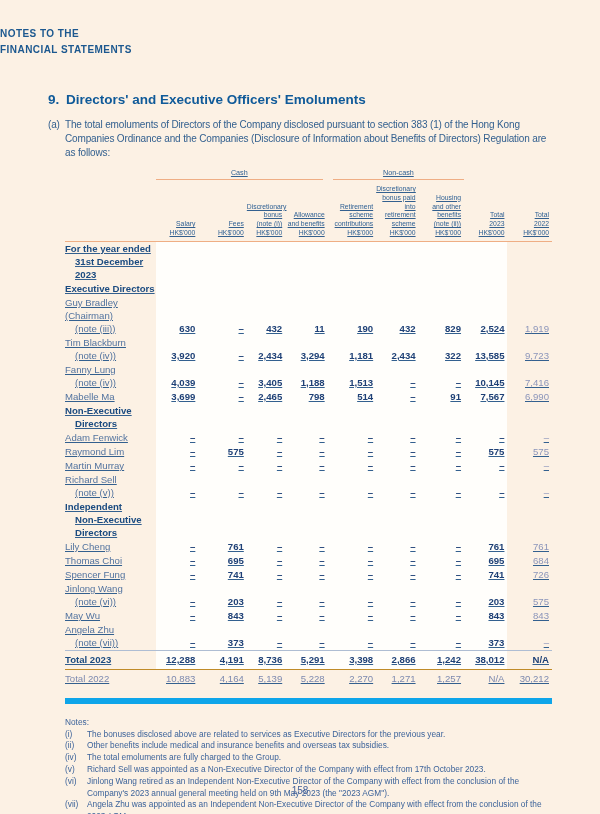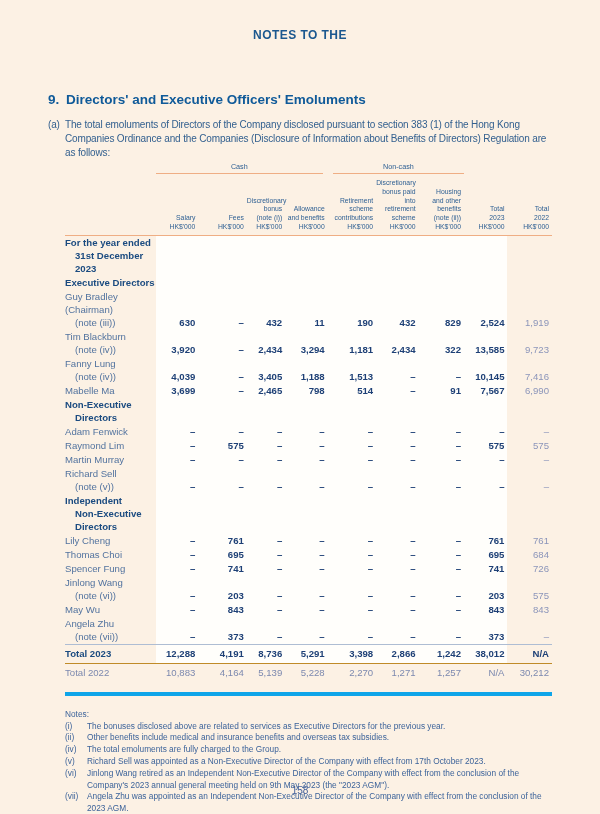--- a/index.html
+++ b/index.html
@@ -6,22 +6,22 @@
   body{
     width:600px;height:814px;
     background:#fcf1e4;
     font-family:"Liberation Sans",sans-serif;
     color:#33608f;
     position:relative;
     overflow:hidden;
   }
   .doc-header{
     padding-top:26px;
-    text-align:center;
-    font-size:12px;
+    text-align:left;
+    font-size:10px;
     font-weight:bold;
     letter-spacing:.45px;
     color:#1c588f;
     line-height:1.6;
   }
   .content{
     position:absolute;
     left:48px;top:92px;width:504px;
   }
   .section-title{
@@ -35,21 +35,21 @@
   .para{
     display:flex;
     margin-top:11px;
     font-size:10px;
     letter-spacing:-0.15px;
     line-height:1.42;
     color:#33608f;
   }
   .para .plabel{width:17px;flex:none;}
   .para .ptext{flex:1;}
-  .table-wrap{margin-left:17px;margin-top:1px;width:487px;}
+  .table-wrap{margin-left:17px;margin-top:7px;width:487px;text-decoration:underline;}
   table{border-collapse:collapse;width:100%;table-layout:fixed;}
   th,td{padding:0;margin:0;}
   thead th{
     font-weight:normal;
     font-size:6.8px;
     line-height:1.3;
     color:#2d5f93;
     text-align:right;
     vertical-align:bottom;
     white-space:pre-line;
@@ -82,40 +82,41 @@
   tbody td.v22{font-weight:normal;color:#8b95ba;background:transparent;text-align:right;}
   tbody tr{page-break-inside:avoid;}
   tbody tr.total-2023 td{
     border-top:1px solid #aebdd3;
     border-bottom:1.5px solid #c08b28;
     padding-top:2px;padding-bottom:3px;
   }
   tbody tr.total-2023 td.lbl{color:#1b4b80;font-weight:bold;}
   tbody tr.total-2023 td.v22{font-weight:bold;color:#1e4076;}
   tbody tr.total-2022 td{
-    border-bottom:4px solid #0ea5e9;
+    border-bottom:6px solid #0ea5e9;
     padding-top:2px;padding-bottom:13px;
     font-weight:normal;color:#7c89af;background:transparent;
   }
   tbody tr.total-2022 td.lbl{color:#7c89af;font-weight:normal;}
   .notes{margin-left:17px;margin-top:13px;font-size:8.3px;line-height:1.42;color:#3c639a;}
   .notes .notes-title{margin-bottom:0;}
   .note-item{display:flex;}
   .note-item .nnum{width:22px;flex:none;}
   .note-item .ntext{flex:1;}
   .page-footer{
     position:absolute;left:0;right:0;bottom:18px;
     text-align:center;font-size:10px;color:#44619b;
   }
 </style>
 </head>
 <body>
 
 <div class="doc-header">
   <div>NOTES TO THE</div>
+  <div>FINANCIAL STATEMENTS</div>
 </div>
 
 <div class="content">
   <h1 class="section-title">
     <span class="num">9.</span>
     <span>Directors' and Executive Officers' Emoluments</span>
   </h1>
 
   <div class="para">
     <span class="plabel">(a)</span>

